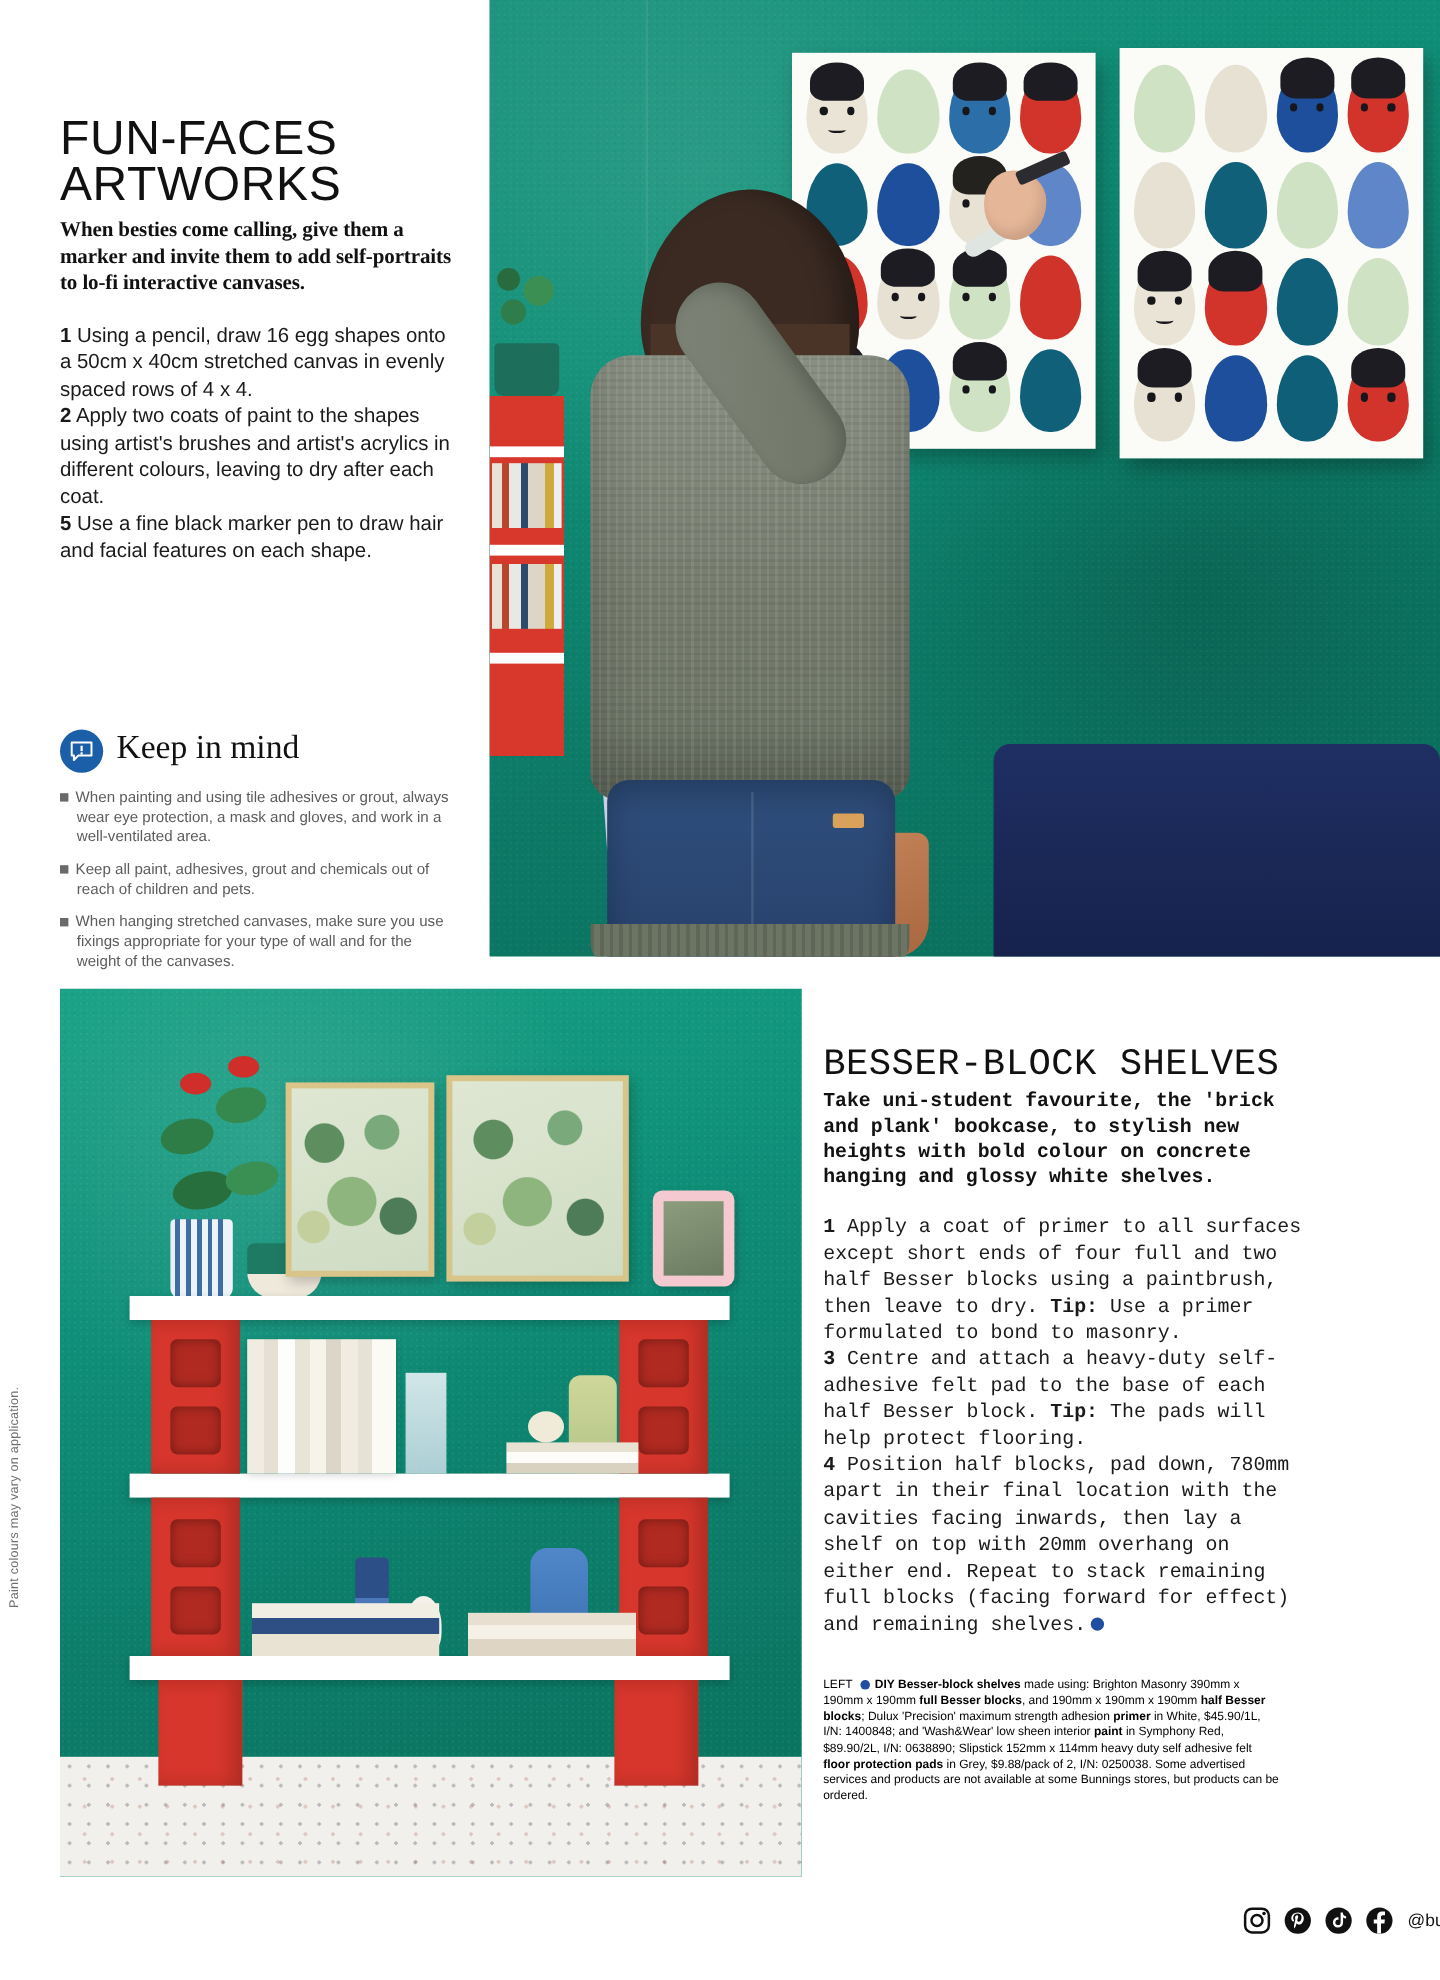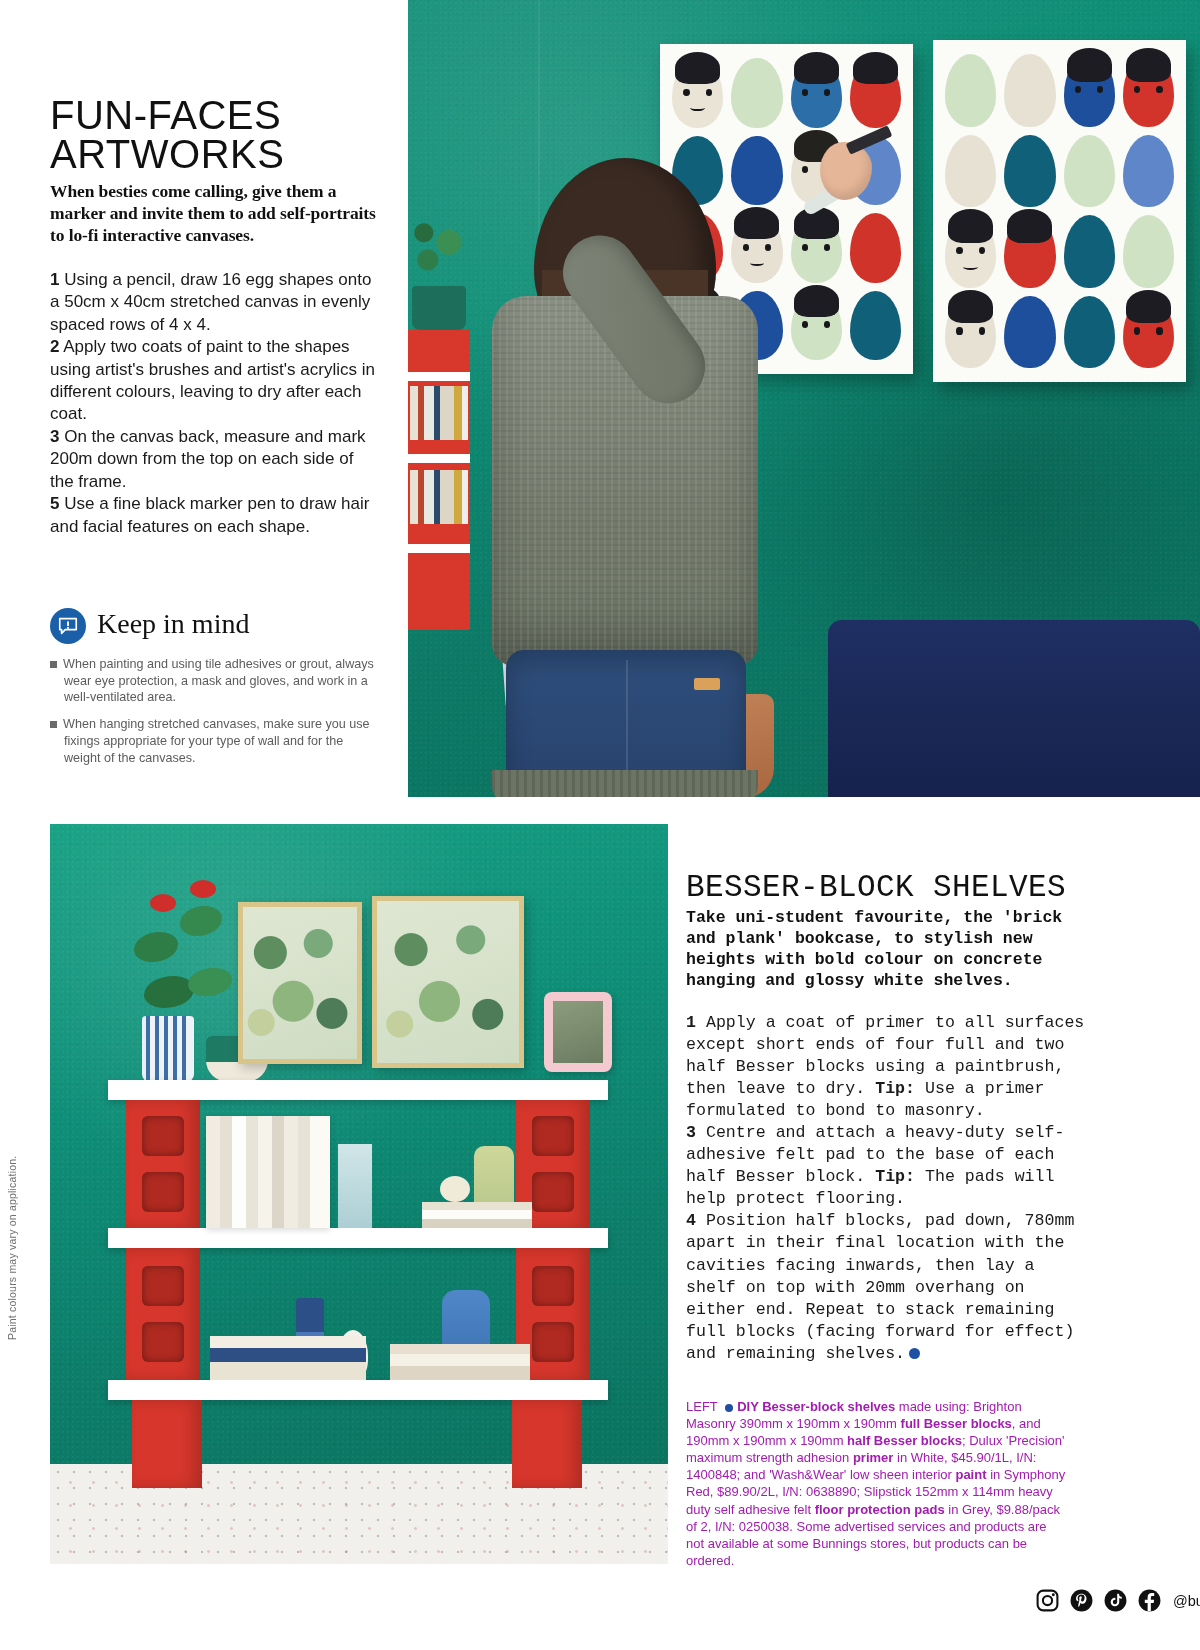--- a/index.html
+++ b/index.html
@@ -258,21 +258,21 @@
   .col-right{ position:absolute; left:686px; top:872px; width:404px;font-family:Liberation Mono, monospace; }
   h2.title2{ font-size:31px; line-height:1; font-weight:300; letter-spacing:.4px;
              text-transform:uppercase; color:#111; white-space:nowrap; }
   .standfirst2{ margin-top:5px; font-size:16.5px; line-height:1.27; font-weight:700; color:#111; }
   .steps2{ margin-top:20px; font-size:16.6px; line-height:1.33; color:#1a1a1a; }
   .steps2 b{ font-weight:700; }
   .enddot{ display:inline-block; width:11px; height:11px; border-radius:50%;
            background:#1e4fa3; vertical-align:middle; margin-left:4px; }
 
   .caption{ position:absolute; left:686px; top:1398px; width:380px;
-            font-size:13px; line-height:1.315; color:#a21caf; }
+            font-size:10px; line-height:1.315; color:#000000; }
   .caption b{ font-weight:700; }
   .capdot{ display:inline-block; width:8px; height:8px; border-radius:50%;
            background:#1e4fa3; vertical-align:middle; margin:0 4px; }
 
   
   .footer{ position:absolute; left:1035px; top:1588px; display:flex; align-items:center; gap:9px; }
   .soc{ width:25px; height:25px; display:block; }
   .handle{ font-size:14.5px; color:#111; font-weight:400; margin-left:2px; }
 </style>
 </head>
@@ -436,38 +436,38 @@
     </div>
 
   </div>
 
   <div class="col-left">
     <h1 class="title">FUN-FACES ARTWORKS</h1>
     <div class="standfirst">When besties come calling, give them a marker and invite them to add self-portraits to lo-fi interactive canvases.</div>
     <div class="steps" id="steps1">
         <p><b>1</b> Using a pencil, draw 16 egg shapes onto a 50cm x 40cm stretched canvas in evenly spaced rows of 4 x 4.</p>
         <p><b>2</b> Apply two coats of paint to the shapes using artist's brushes and artist's acrylics in different colours, leaving to dry after each coat.</p>
-        <p><b>3</b> On the canvas back, measure and mark 200m down from the top on each side of the frame.</p>
         <p><b>5</b> Use a fine black marker pen to draw hair and facial features on each shape.</p>
       </div>
   </div>
 
   <div class="kim">
     <div class="kim-head">
       <span class="kim-badge">
         <svg width="22" height="22" viewBox="0 0 24 24">
           <path d="M3 4h18v12H9l-4 4v-4H3z" fill="none" stroke="#ffffff" stroke-width="1.8" stroke-linejoin="round"></path>
           <rect x="11" y="7" width="2" height="5" fill="#ffffff"></rect>
           <rect x="11" y="13" width="2" height="2" fill="#ffffff"></rect>
         </svg>
       </span>
       <span class="kim-title">Keep in mind</span>
     </div>
     <div class="kim-list" id="kimlist">
         <p><span class="kim-sq"></span>When painting and using tile adhesives or grout, always wear eye protection, a mask and gloves, and work in a well-ventilated area.</p>
+        <p><span class="kim-sq"></span>Keep all paint, adhesives, grout and chemicals out of reach of children and pets.</p>
         <p><span class="kim-sq"></span>When hanging stretched canvases, make sure you use fixings appropriate for your type of wall and for the weight of the canvases.</p>
       </div>
   </div>
 
   <div class="vert-credit">Paint colours may vary on application.</div>
 
   <div class="shelfphoto">
     <div class="wall2"></div>
     <div class="floor"></div>
 

